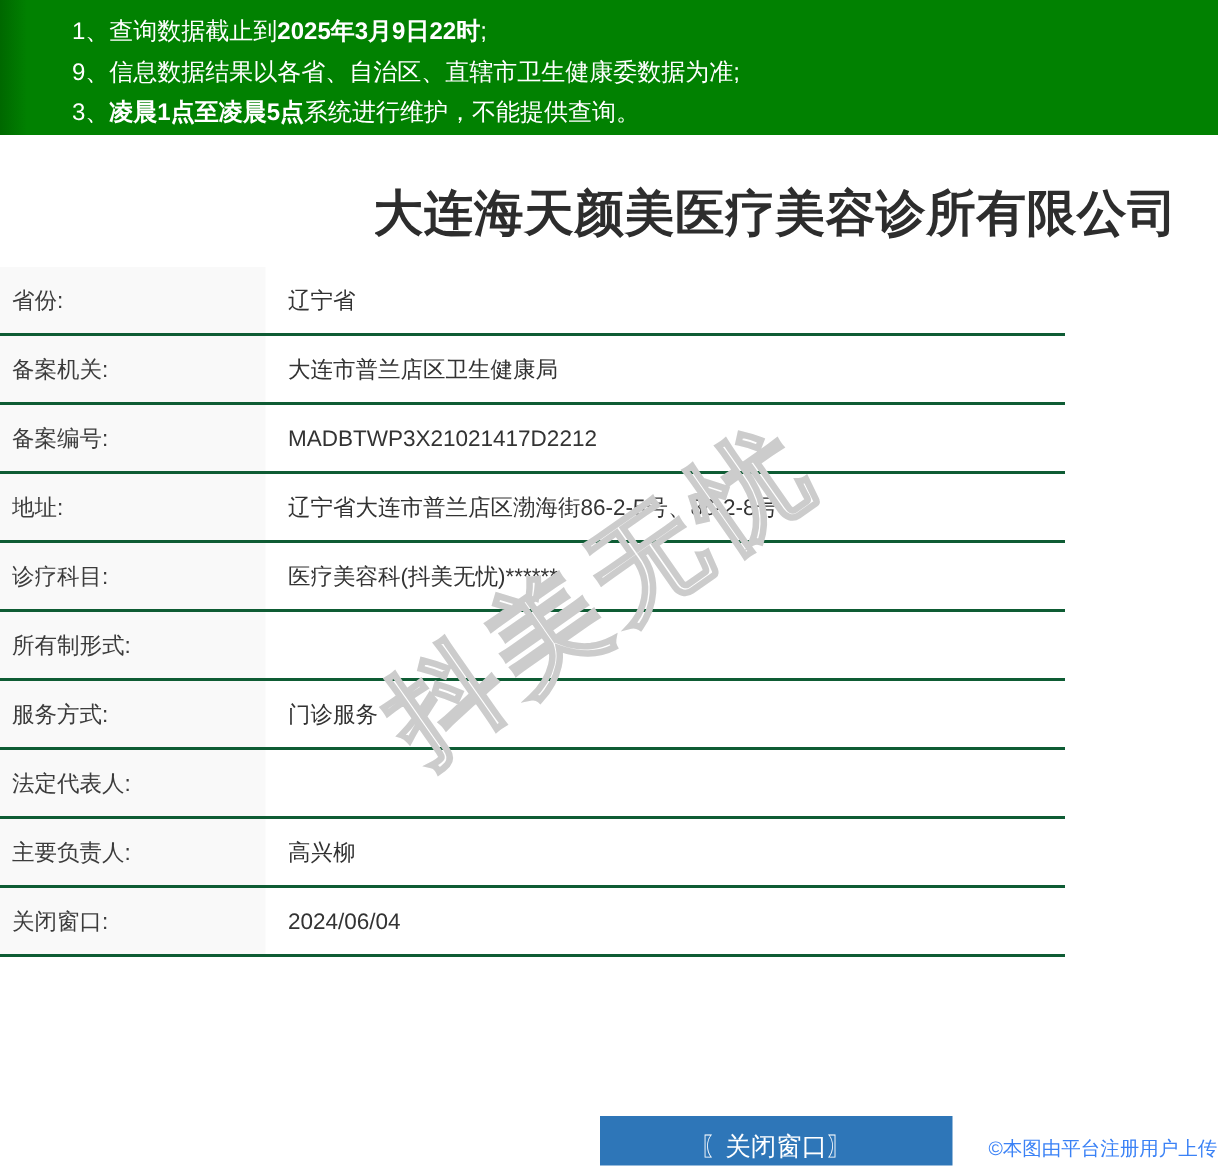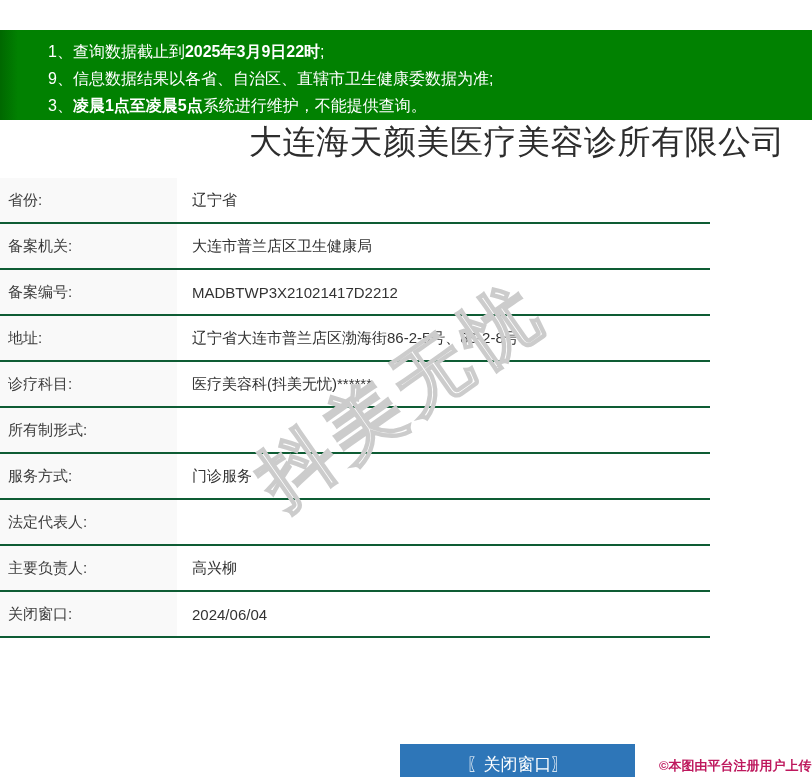--- a/index.html
+++ b/index.html
@@ -4,30 +4,30 @@
 <style>
   * { margin:0; padding:0; box-sizing:border-box; }
   html,body { width:812px; height:777px; overflow:hidden; background:#fff;
     font-family:"Liberation Sans","DejaVu Sans",sans-serif; }
   body { position:relative; }
 
   
   .notice-bar {
     width:812px; height:90px;
     background:linear-gradient(to right, var(--green-dark) 0px, var(--green) 18px);
-    color:#fff; padding:8px 0 0 48px;margin-top:30px;
+    color:#fff; padding:8px 0 0 48px;
   }
   .notice-line { font-size:16px; line-height:27px; white-space:nowrap; }
   .notice-line .b { font-weight:bold; }
 
   
   .page-title {
-    height:44px; line-height:44px;
+    margin-top:30px; height:44px; line-height:44px;
     padding-left:222px; text-align:center;
-    font-size:33px; color:#2d2d2d; font-weight:400;
+    font-size:33px; color:#2d2d2d; font-weight:700;
     white-space:nowrap; letter-spacing:0.5px;
   }
 
   
   .info-table { margin-top:14px; width:710px; position:relative; z-index:2; }
   .info-row { display:flex; height:46px; border-bottom:2px solid var(--line); }
   .cell-label {
     width:177px; background:var(--labelbg);
     font-size:15px; color:#3c3c3c;
     display:flex; align-items:center; padding-left:8px;
@@ -50,21 +50,21 @@
   .close-button {
     position:absolute; left:400px; top:744px; width:235px; height:40px;
     background:var(--blue); color:#fff; border:none;
     font-size:17px; font-family:inherit; cursor:pointer;
     display:flex; align-items:center; justify-content:center; z-index:4;
   }
 
   
   .copyright-note {
     position:absolute; left:659px; top:757px; z-index:5;
-    font-size:13px; font-weight:bold; color:#be185d; white-space:nowrap;
+    font-size:13px; font-weight:normal; color:#3b82f6; white-space:nowrap;
     text-shadow:-1px -1px 0 #fff, 1px -1px 0 #fff, -1px 1px 0 #fff, 1px 1px 0 #fff;
   }
 </style>
 </head>
 <body>
 
 <div class="notice-bar">
   <div class="notice-line"><span>1、查询数据截止到</span><span class="b">2025年3月9日22时</span><span>;</span></div>
   <div class="notice-line"><span>9、信息数据结果以各省、自治区、直辖市卫生健康委数据为准;</span><span class="b"></span><span></span></div>
   <div class="notice-line"><span>3、</span><span class="b">凌晨1点至凌晨5点</span><span>系统进行维护，不能提供查询。</span></div>

